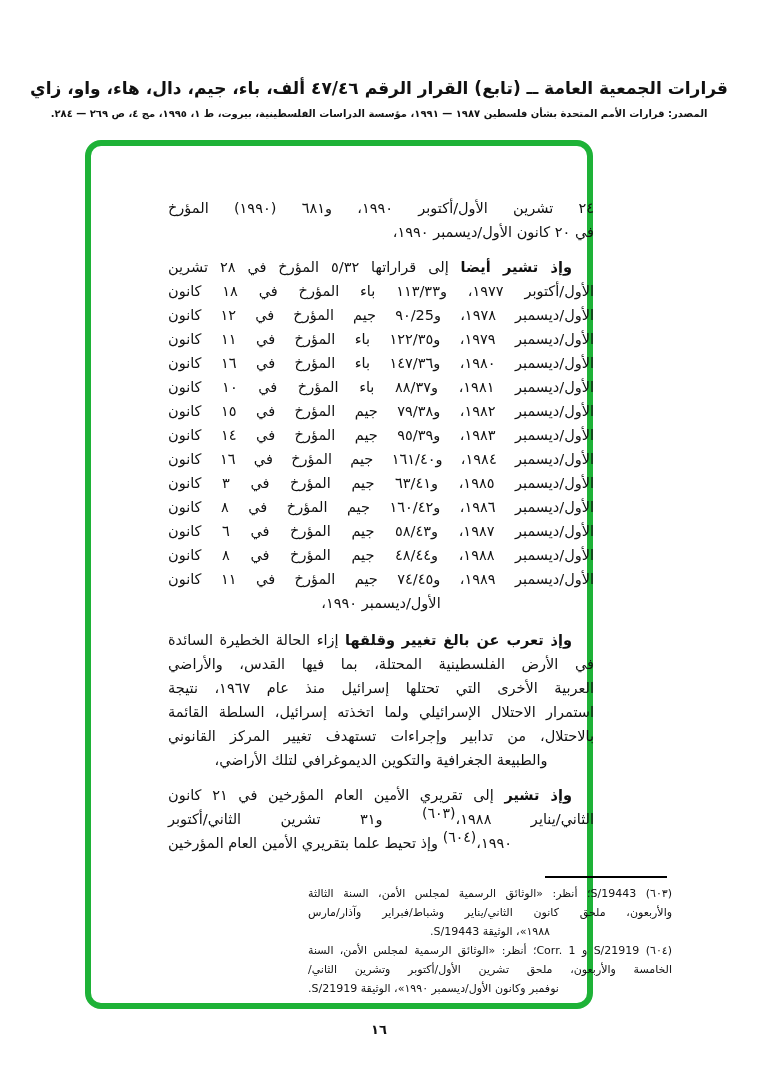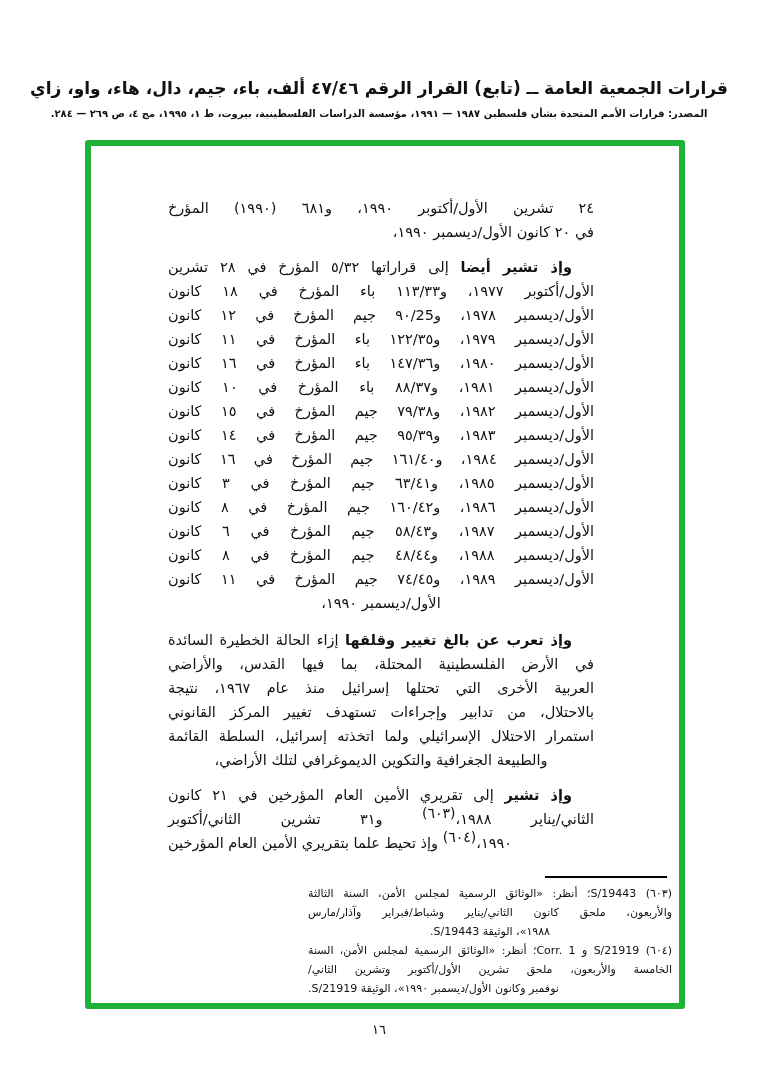--- a/index.html
+++ b/index.html
@@ -13,22 +13,22 @@
     position:absolute;left:0;right:0;top:78px;
     text-align:center;direction:rtl;
     font-size:17px;font-weight:bold;line-height:20px;
   }
   .source{
     position:absolute;left:0;right:0;top:106px;
     text-align:center;direction:rtl;
     font-size:10px;font-weight:bold;line-height:15px;
   }
   .frame{
-    position:absolute;left:85px;top:140px;width:600px;height:869px;
-    box-sizing:border-box;border:6px solid #1eb237;border-radius:3px;
+    position:absolute;left:85px;top:140px;width:508px;height:869px;
+    box-sizing:border-box;border:6px solid #1eb237;border-radius:16px;
     background:#ffffff;
   }
   .bodytext{
     position:absolute;left:77px;top:50px;width:426px;
     direction:rtl;font-size:14.5px;line-height:24px;
   }
   .para{margin:0;}
   #bodytext .para + .para{margin-top:11px;}
   #bodytext .para:nth-of-type(3){margin-top:13px;}
   #bodytext .para:nth-of-type(4){}
@@ -43,21 +43,21 @@
   .fnsep{
     position:absolute;left:454px;top:730px;width:122px;height:0;
     border-top:2px solid #000;
   }
   .footnotes{
     position:absolute;left:217px;top:738px;width:364px;
     direction:rtl;font-size:11px;line-height:19px;
   }
   .pagenum{
     position:absolute;left:0;right:0;top:1022px;
-    text-align:center;font-size:13px;font-weight:normal;letter-spacing:2px;
+    text-align:center;font-size:13px;font-weight:bold;letter-spacing:2px;
   }
 </style>
 </head>
 <body>
 
 <div class="page">
   <div class="title">قرارات الجمعية العامة ــ (تابع) القرار الرقم ٤٧/٤٦ ألف، باء، جيم، دال، هاء، واو، زاي</div>
   <div class="source">المصدر: قرارات الأمم المتحدة بشأن فلسطين ١٩٨٧ — ١٩٩١، مؤسسة الدراسات الفلسطينية، بيروت، ط ١، ١٩٩٥، مج ٤، ص ٢٦٩ — ٢٨٤.</div>
 
   <div class="frame">
@@ -80,22 +80,22 @@
           <div class="tline"><span class="seg-r">الأول/ديسمبر ١٩٨٦، و١٦٠/٤٢ جيم المؤرخ في ٨ كانون</span></div>
           <div class="tline"><span class="seg-r">الأول/ديسمبر ١٩٨٧، و٥٨/٤٣ جيم المؤرخ في ٦ كانون</span></div>
           <div class="tline"><span class="seg-r">الأول/ديسمبر ١٩٨٨، و٤٨/٤٤ جيم المؤرخ في ٨ كانون</span></div>
           <div class="tline"><span class="seg-r">الأول/ديسمبر ١٩٨٩، و٧٤/٤٥ جيم المؤرخ في ١١ كانون</span></div>
           <div class="tline last-center"><span class="seg-r">الأول/ديسمبر ١٩٩٠،</span></div>
         </div>
         <div class="para indent">
           <div class="tline"><span class="seg-b">وإذ تعرب عن بالغ تغيير وقلقها</span><span class="seg-r"> إزاء الحالة الخطيرة السائدة</span></div>
           <div class="tline"><span class="seg-r">في الأرض الفلسطينية المحتلة، بما فيها القدس، والأراضي</span></div>
           <div class="tline"><span class="seg-r">العربية الأخرى التي تحتلها إسرائيل منذ عام ١٩٦٧، نتيجة</span></div>
+          <div class="tline"><span class="seg-r">استمرار الاحتلال الإسرائيلي ولما اتخذته إسرائيل، السلطة القائمة</span></div>
           <div class="tline"><span class="seg-r">بالاحتلال، من تدابير وإجراءات تستهدف تغيير المركز القانوني</span></div>
-          <div class="tline"><span class="seg-r">استمرار الاحتلال الإسرائيلي ولما اتخذته إسرائيل، السلطة القائمة</span></div>
           <div class="tline last-center"><span class="seg-r">والطبيعة الجغرافية والتكوين الديموغرافي لتلك الأراضي،</span></div>
         </div>
         <div class="para indent">
           <div class="tline"><span class="seg-b">وإذ تشير</span><span class="seg-r"> إلى تقريري الأمين العام المؤرخين في ٢١ كانون</span></div>
           <div class="tline"><span class="seg-r">الثاني/يناير ١٩٨٨،</span><sup class="seg-sup">(٦٠٣)</sup><span class="seg-r"> و٣١ تشرين الثاني/أكتوبر</span></div>
           <div class="tline last-left"><span class="seg-r">١٩٩٠،</span><sup class="seg-sup">(٦٠٤)</sup><span class="seg-r"> وإذ تحيط علما بتقريري الأمين العام المؤرخين</span></div>
         </div>
       </div>
     <div class="fnsep"></div>
     <div class="footnotes" id="footnotes">

